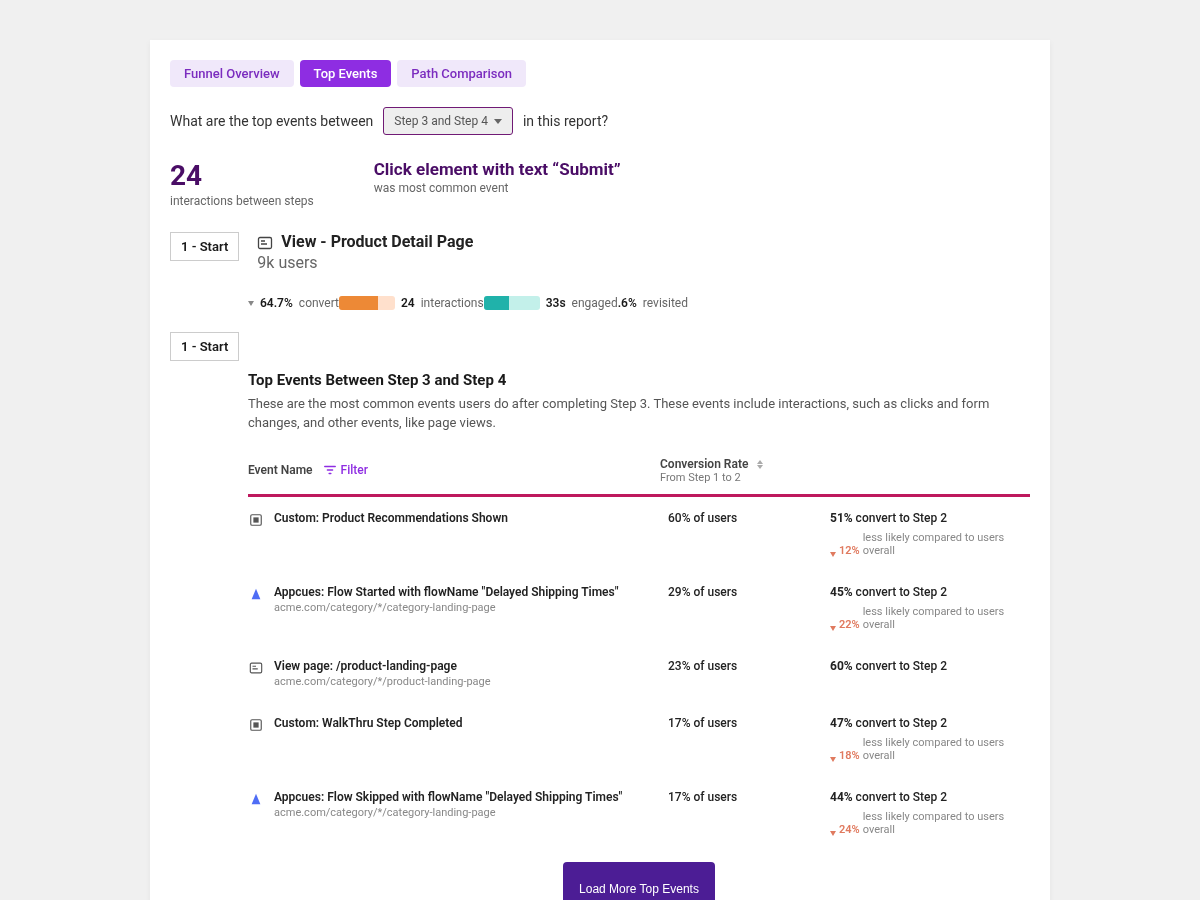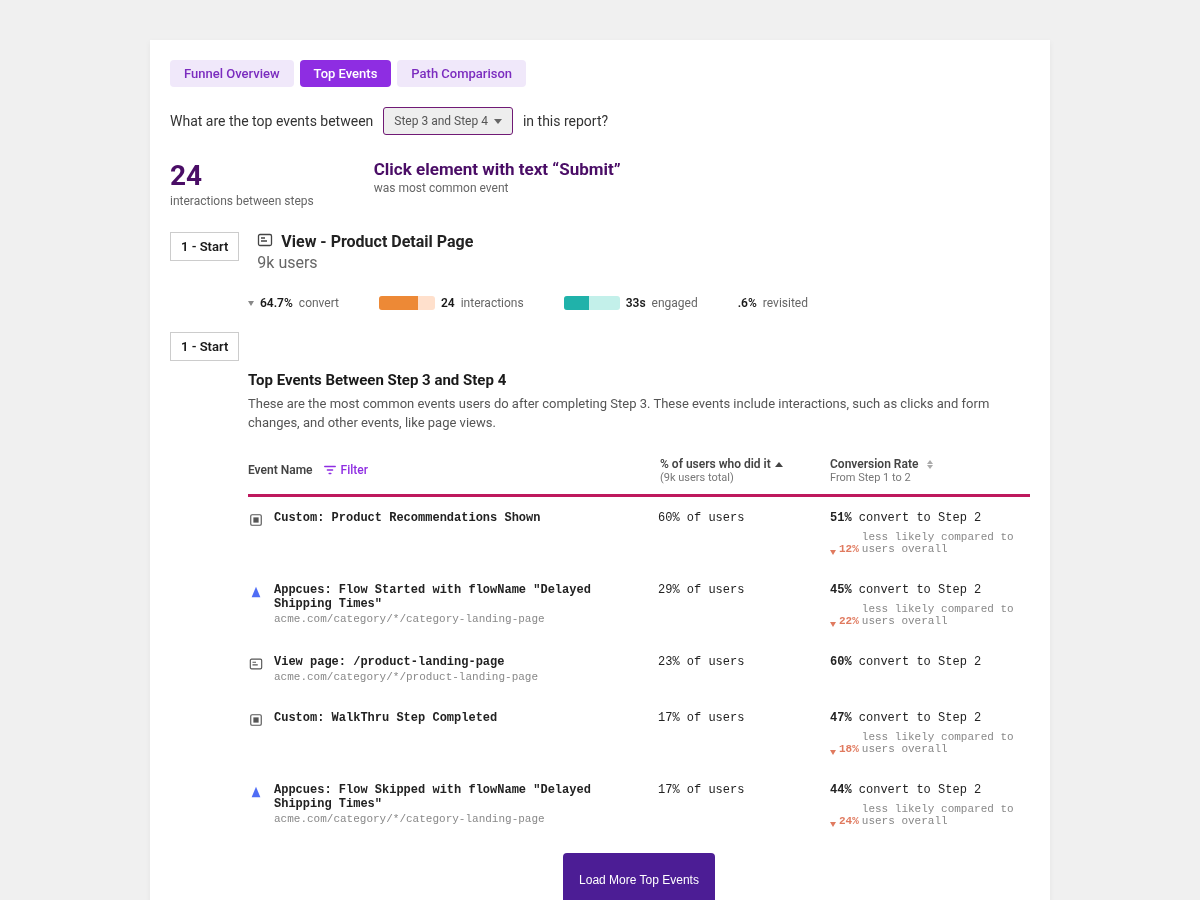--- a/index.html
+++ b/index.html
@@ -51,26 +51,26 @@
   }
   .summary-block.wide .big { font-size: 17px; font-weight: 700; color: #4a0d66; }
   
   .step-row { display: flex; align-items: flex-start; gap: 18px; margin-bottom: 10px; }
   .step-badge {
     border: 1px solid #ccc; border-radius: 0;
     padding: 6px 10px; font-size: 13px; font-weight: 600; white-space: nowrap;
     background: #fff;
   }
   .step-content { flex: 1; }
-  .step-title { display: flex; align-items: flex-start; gap: 8px; font-size: 16px; font-weight: 700; color: #222; }
+  .step-title { display: flex; align-items: flex-end; gap: 8px; font-size: 16px; font-weight: 700; color: #222; }
   .step-title .icon-box { width: 16px; height: 16px; display:inline-flex; align-items:center; justify-content:center; }
   .step-sub { font-size: 16px; color: #666; margin-top: 2px; }
   
   .metrics-row {
-    display: flex; align-items: center; gap: 40px;
+    display: flex; align-items: center; 
     padding: 14px 0 22px 78px;
     font-size: 12px;
   }
   .metric { display: flex; align-items: center; gap: 6px; }
   .metric .val { font-weight: 600; }
   .metric .lbl { color: #666; }
   .bar {
     width: 56px; height: 14px; border-radius: 3px; display: flex; overflow: hidden;
   }
   .bar .fill { height: 100%; }
@@ -114,24 +114,23 @@
   .sort-updown .up {
     width:0;height:0;border-left:3px solid transparent;border-right:3px solid transparent;border-bottom:4px solid #aaa;
   }
   .sort-updown .down {
     width:0;height:0;border-left:3px solid transparent;border-right:3px solid transparent;border-top:4px solid #aaa;
   }
   
   .event-row {
     display: grid;
     grid-template-columns: 1fr 160px 200px;
-    gap: 12px;
+    gap: 2px;
     padding: 14px 0;
     font-size: 12px;
-    font-family: Liberation Mono, monospace;
   }
   .event-name { display:flex; align-items:flex-start; gap:10px; }
   .event-icon { width:16px; height:16px; flex-shrink:0; display:flex; align-items:center; justify-content:center; margin-top:1px; }
   .event-name .title { font-weight:600; color:#222; }
   .event-name .url { color:#888; font-size:11px; margin-top:2px; }
   .pct-cell { font-weight:500; color:#222; }
   .conv-cell .line1 { font-weight:500; color:#222; }
   .conv-cell .line1 .strong { font-weight:700; }
   .conv-cell .line2 { font-size:11px; color:#888; margin-top:6px; display:flex; align-items:flex-end; gap:3px; }
   .conv-cell .line2 .num { color:#e07a5f; font-weight:600; }
@@ -233,24 +232,20 @@
     <div class="table-header">
       <div class="th-event">
         <span>Event Name</span>
         <span class="filter-link">
           <svg width="14" height="14" viewBox="0 0 16 16">
               <path d="M2 4h12M5 8h6M7 12h2" stroke="#8e2de2" stroke-width="1.6" stroke-linecap="round"></path>
             </svg>
           <span>Filter</span>
         </span>
       </div>
-      <div class="th-pct">
-        <span><span>% of users who did it</span><span class="sort-up"></span></span>
-        <span class="sub">(9k users total)</span>
-      </div>
       <div class="th-conv">
         <span><span>Conversion Rate</span>
           <span class="sort-updown">
               <span class="up"></span>
               <span class="down"></span>
             </span>
         </span>
         <span class="sub">From Step 1 to 2</span>
       </div>
     </div>

